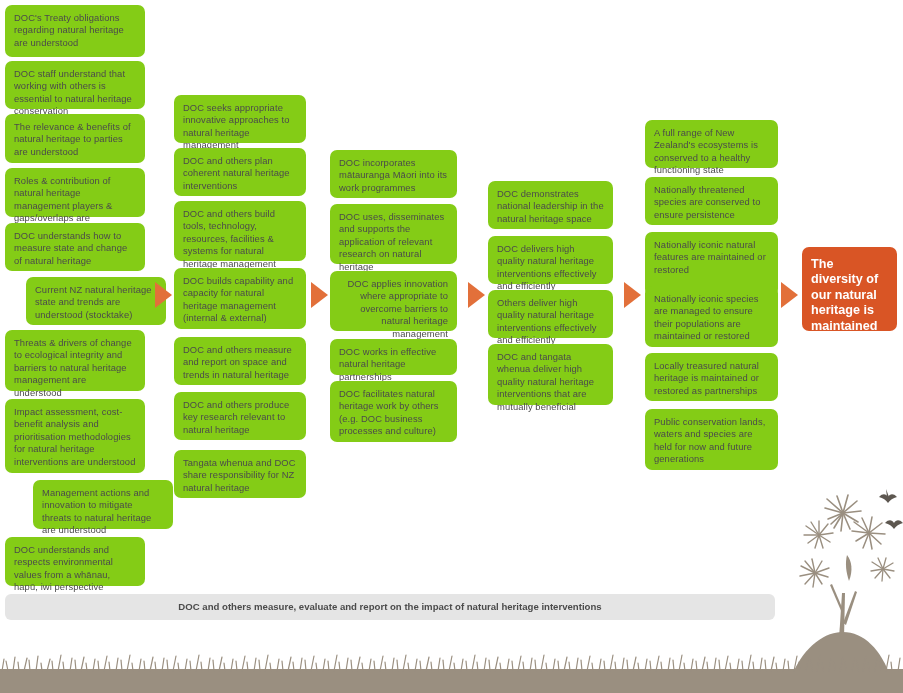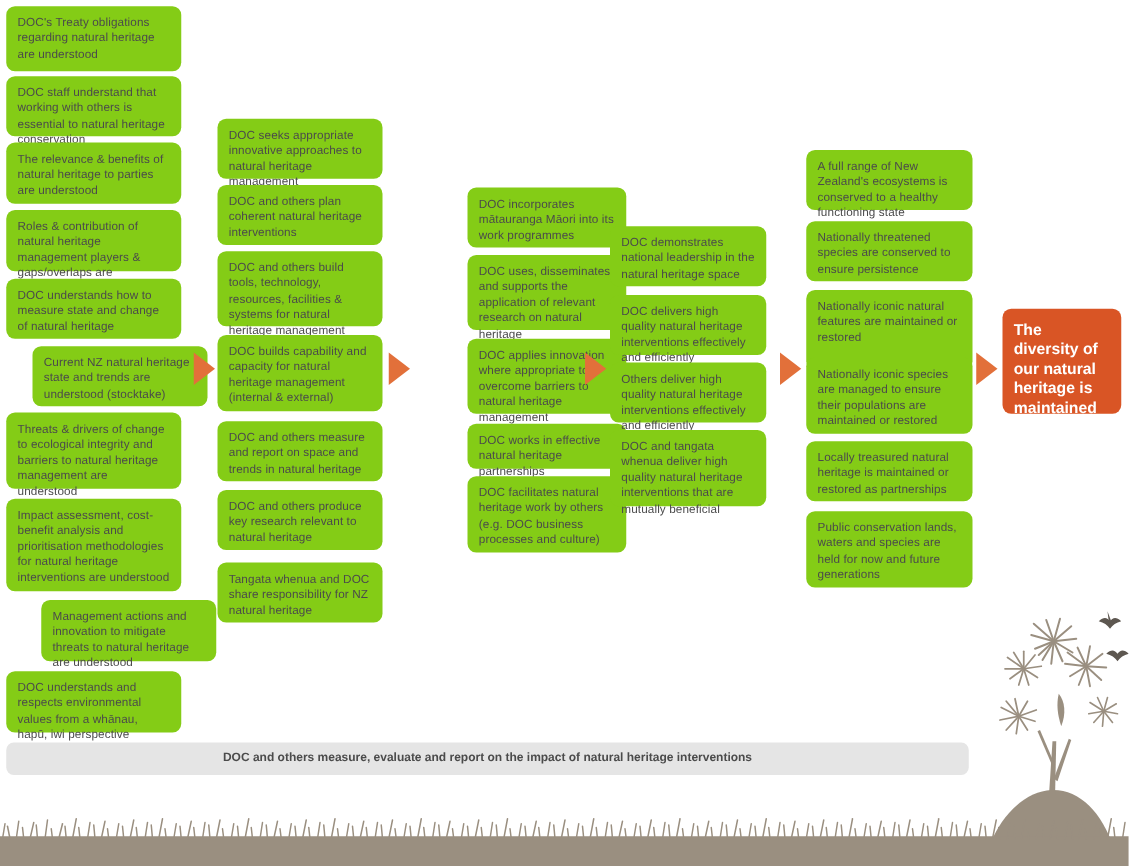--- a/index.html
+++ b/index.html
@@ -24,21 +24,21 @@
     border-radius:7px;
     box-sizing:border-box;
     color:#4b4b4b;
     font-size:9.4px;
     line-height:12.4px;
     padding:7px 9px 7px 9px;
     letter-spacing:0.01em;
   }
   .col1 .box{width:140px;left:5px;}
   .col2 .box{width:132px;left:174px;}
-  .col3 .box{width:127px;left:330px;margin-left:44px;}
+  .col3 .box{width:127px;left:330px;}
   .col4 .box{width:125px;left:488px;}
   .col5 .box{width:133px;left:645px;}
 
   .goal{
     position:absolute;
     left:802px;
     width:95px;
     background:#d95525;
     border-radius:7px;
     color:#ffffff;
@@ -97,21 +97,21 @@
     <div class="box" style="top:201px;height:60px;">DOC and others build tools, technology, resources, facilities &amp; systems for natural heritage management</div>
     <div class="box" style="top:268px;height:61px;">DOC builds capability and capacity for natural heritage management (internal &amp; external)</div>
     <div class="box" style="top:337px;height:48px;">DOC and others measure and report on space and trends in natural heritage</div>
     <div class="box" style="top:392px;height:48px;">DOC and others produce key research relevant to natural heritage</div>
     <div class="box" style="top:450px;height:48px;">Tangata whenua and DOC share responsibility for NZ natural heritage</div>
   </div>
 
   <div class="col3">
     <div class="box" style="top:150px;height:48px;">DOC incorporates mātauranga Māori into its work programmes</div>
     <div class="box" style="top:204px;height:60px;">DOC uses, disseminates and supports the application of relevant research on natural heritage</div>
-    <div class="box" style="top:271px;height:60px;">DOC applies innovation where appropriate to overcome barriers to natural heritage management</div>
+    <div class="box" style="top:271px;height:60px;text-align:right;">DOC applies innovation where appropriate to overcome barriers to natural heritage management</div>
     <div class="box" style="top:339px;height:36px;">DOC works in effective natural heritage partnerships</div>
     <div class="box" style="top:381px;height:61px;">DOC facilitates natural heritage work by others (e.g. DOC business processes and culture)</div>
   </div>
 
   <div class="col4">
     <div class="box" style="top:181px;height:48px;">DOC demonstrates national leadership in the natural heritage space</div>
     <div class="box" style="top:236px;height:48px;">DOC delivers high quality natural heritage interventions effectively and efficiently</div>
     <div class="box" style="top:290px;height:48px;">Others deliver high quality natural heritage interventions effectively and efficiently</div>
     <div class="box" style="top:344px;height:61px;">DOC and tangata whenua deliver high quality natural heritage interventions that are mutually beneficial</div>
   </div>

